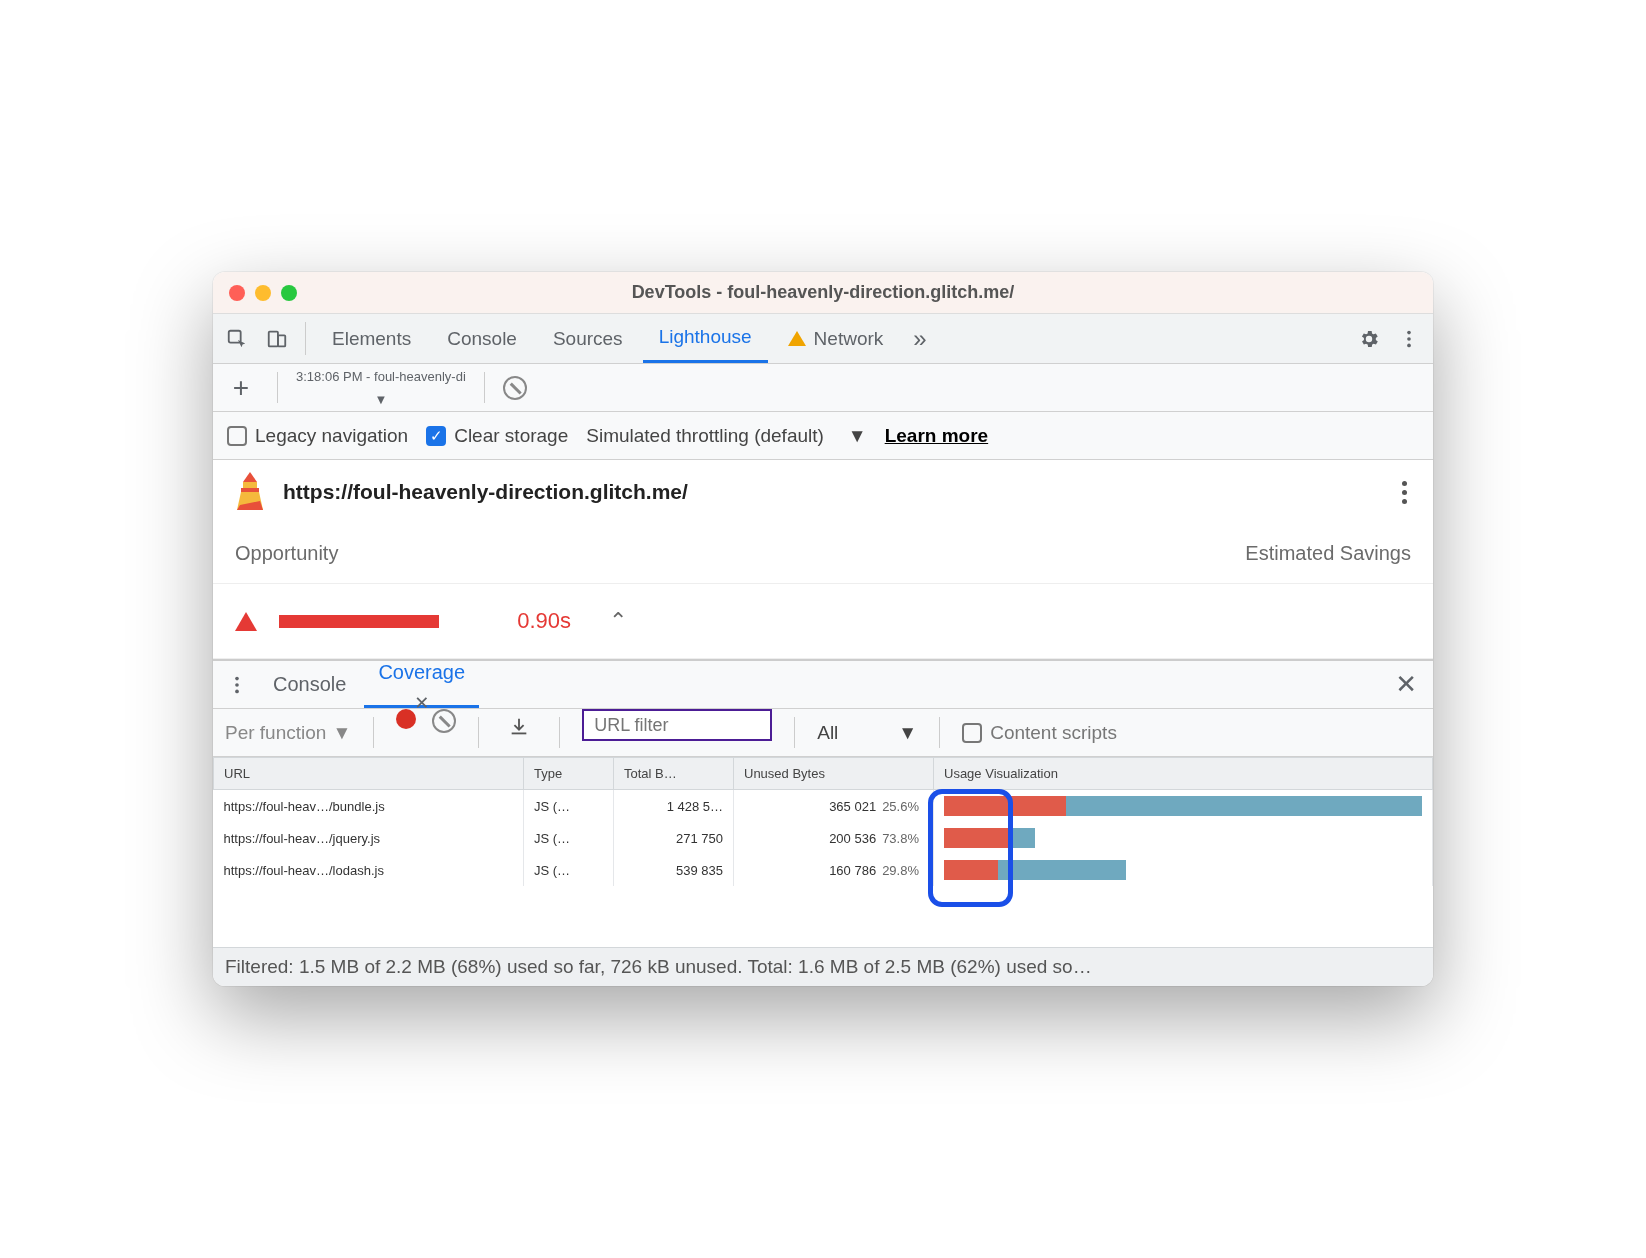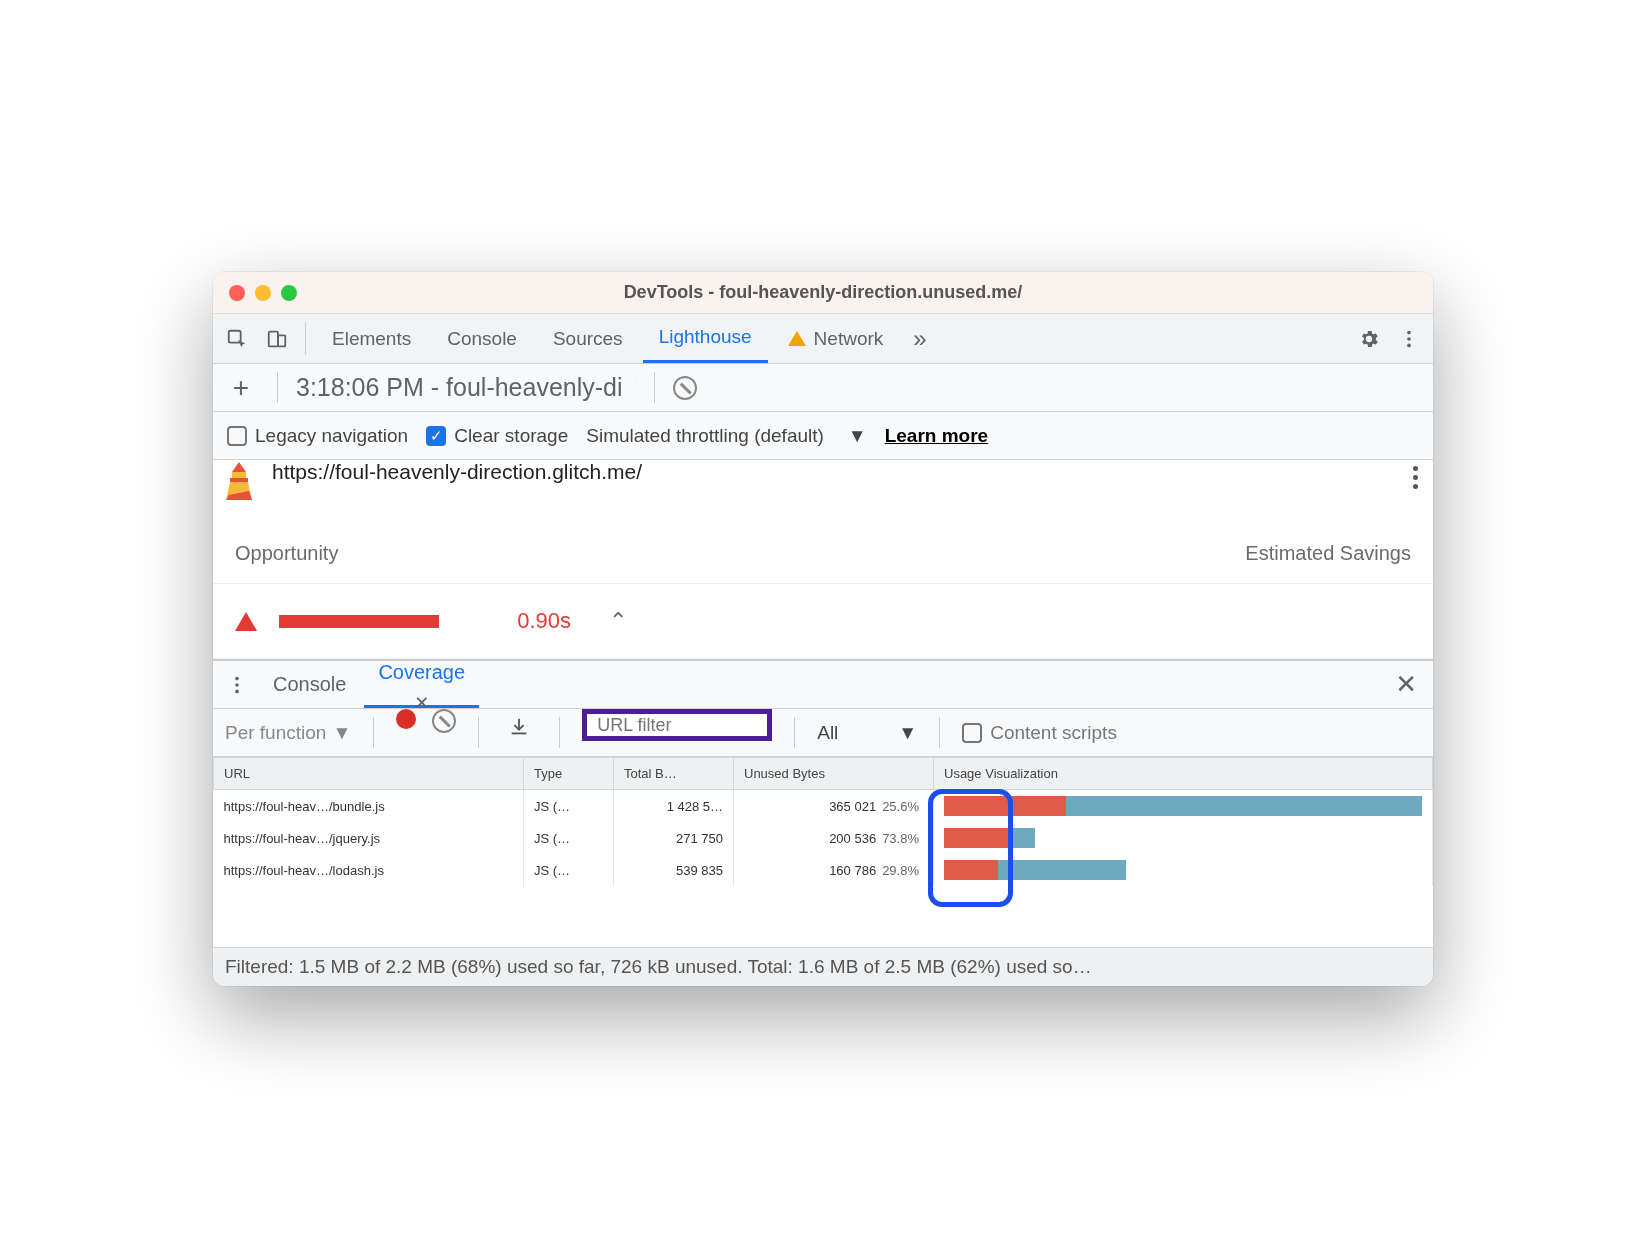--- a/index.html
+++ b/index.html
@@ -39,32 +39,32 @@
   .iconbtn svg{ width:22px; height:22px; }
   .vsep{ width:1px; background:#ccc; align-self:stretch; margin:8px 6px;}
   .tab{ padding:0 16px; height:100%; display:inline-flex; align-items:center; color:#5f6368; font-size:19px; }
   .tab.active{ color:#1a73e8; border-bottom:3px solid #1a73e8; font-weight:500;}
   .tab.warn::before{content:""; width:0;height:0;border-left:9px solid transparent;border-right:9px solid transparent;border-bottom:15px solid #f0a400; margin-right:8px;}
   .chevmore{font-size:24px;color:#5f6368;padding:0 10px;}
   .spacer{flex:1;}
   
   .runbar{display:flex;align-items:center;height:48px;background:#f8f9fa;border-bottom:1px solid #d0d0d0;padding:0 10px;gap:12px;color:#5f6368;}
   .plus{font-size:28px;font-weight:300;line-height:1;}
-  .runname{display:flex;align-items:center;gap:8px;font-size:25px;max-width:340px;overflow:hidden;white-space:nowrap;}
+  .runname{display:flex;align-items:center;gap:8px;font-size:13px;max-width:340px;overflow:hidden;white-space:nowrap;flex-direction:column;}
   .block-icon{width:24px;height:24px;border:2.5px solid #888;border-radius:50%;position:relative;display:inline-block;}
   .block-icon::after{content:"";position:absolute;left:3px;right:3px;top:50%;height:2.5px;background:#888;transform:rotate(45deg) translateY(-50%);transform-origin:center;}
   
   .optbar{display:flex;align-items:center;height:48px;background:#f8f9fa;border-bottom:1px solid #d0d0d0;padding:0 14px;gap:18px;color:#444;font-size:19px;}
   .chk{width:20px;height:20px;border:2px solid #777;border-radius:4px;display:inline-flex;align-items:center;justify-content:center;margin-right:8px;flex-shrink:0;}
   .chk.on{background:#1a73e8;border-color:#1a73e8;color:#fff;font-size:15px;}
   .chk.on::after{content:"✓";}
   .optitem{display:flex;align-items:center;}
   .learn{text-decoration:underline;color:#000000;font-weight:bold;}
   
-  .urlrow{display:flex;align-items:flex-start;height:64px;padding:0 9px;gap:16px;}
+  .urlrow{display:flex;align-items:center;height:64px;padding:0 20px;gap:16px;font-weight:bold;}
   .lh-icon svg{width:34px;height:40px;}
   .urltext{font-size:21px;color:#222;}
   .kebab{margin-left:auto;display:flex;flex-direction:column;gap:4px;align-items:center;padding:6px;}
   .kebab span{width:5px;height:5px;border-radius:50%;background:#555;}
   
   .opphdr{display:flex;justify-content:space-between;padding:18px 22px;color:#6b6b6b;font-size:20px;border-bottom:1px solid #eee;}
   .oppitem{display:flex;align-items:center;padding:24px 22px;gap:22px;border-bottom:1px solid #eee;}
   .tri-red{width:0;height:0;border-left:11px solid transparent;border-right:11px solid transparent;border-bottom:19px solid #e53935;}
   .oppname{font-size:22px;color:#333;flex:1;}
   .bar{width:160px;height:13px;background:#e53935;}
@@ -73,21 +73,21 @@
   
   .drawertabs{display:flex;align-items:center;height:50px;background:#f8f9fa;border-top:2px solid #ccc;border-bottom:1px solid #d0d0d0;padding:0 6px;gap:4px;}
   .drawertab{padding:0 14px;height:100%;display:inline-flex;align-items:center;color:#5f6368;font-size:20px;gap:8px;}
   .drawertab.active{color:#1a73e8;border-bottom:3px solid #1a73e8;flex-direction:column;}
   .drawertabs .close{margin-left:auto;font-size:26px;color:#5f6368;padding:0 10px;}
   
   .covbar{display:flex;height:48px;background:#f8f9fa;border-bottom:1px solid #d0d0d0;padding:0 12px;gap:16px;color:#777;font-size:19px;}
   .rec{width:20px;height:20px;border-radius:50%;background:#d93025;}
   .perfn{display:flex;align-items:center;gap:6px;color:#888;}
   .export-icon svg{width:22px;height:22px;}
-  .urlfilter{height:32px;width:190px;border:5px solid #4c1d95;background:#fff;padding:0 10px;font-size:18px;color:#777;}
+  .urlfilter{height:32px;width:190px;border:2px solid #4c1d95;background:#fff;padding:0 10px;font-size:18px;color:#777;}
   .select{display:flex;align-items:center;gap:60px;color:#444;}
   
   .covtable{width:100%;border-collapse:collapse;font-size:13px;padding-left:20px;}
   .covtable th{background:#eef0f2;border:1px solid #d3d7da;text-align:left;padding:8px 10px;font-weight:500;color:#444;white-space:nowrap;overflow:hidden;text-overflow:ellipsis;}
   .covtable td{border-right:1px solid #e5e7ea;padding:6px 10px;white-space:nowrap;overflow:hidden;text-overflow:ellipsis;}
   .col-url{width:310px;} .col-type{width:90px;} .col-tot{width:120px;text-align:right;} .col-unused{width:200px;} .col-viz{}
   .unused-cell{display:flex;justify-content:flex-end;gap:6px;align-items:center;padding-right:4px;}
   .pct{color:#666;}
   .viz{display:flex;height:20px;width:100%;}
   .viz .red{background:#e05b4a;} .viz .blue{background:#6fa9bf;}
@@ -99,21 +99,21 @@
 <body>
 
 <div class="window">
 
   <div class="titlebar">
     <div class="traffic">
       <div class="dot red"></div>
       <div class="dot yel"></div>
       <div class="dot grn"></div>
     </div>
-    <div class="title">DevTools - foul-heavenly-direction.unused.me/</div>
+    <div class="title">DevTools - foul-heavenly-direction.glitch.me/</div>
   </div>
 
   <div class="tabsbar">
     <span class="iconbtn">
       <svg viewBox="0 0 24 24" fill="none" stroke="currentColor" stroke-width="2">
           <rect x="3" y="3" width="13" height="13" rx="2"></rect>
           <path d="M13 13 l8 4 -3 1 -1 3 z" fill="currentColor" stroke="none"></path>
         </svg>
     </span>
     <span class="iconbtn">

